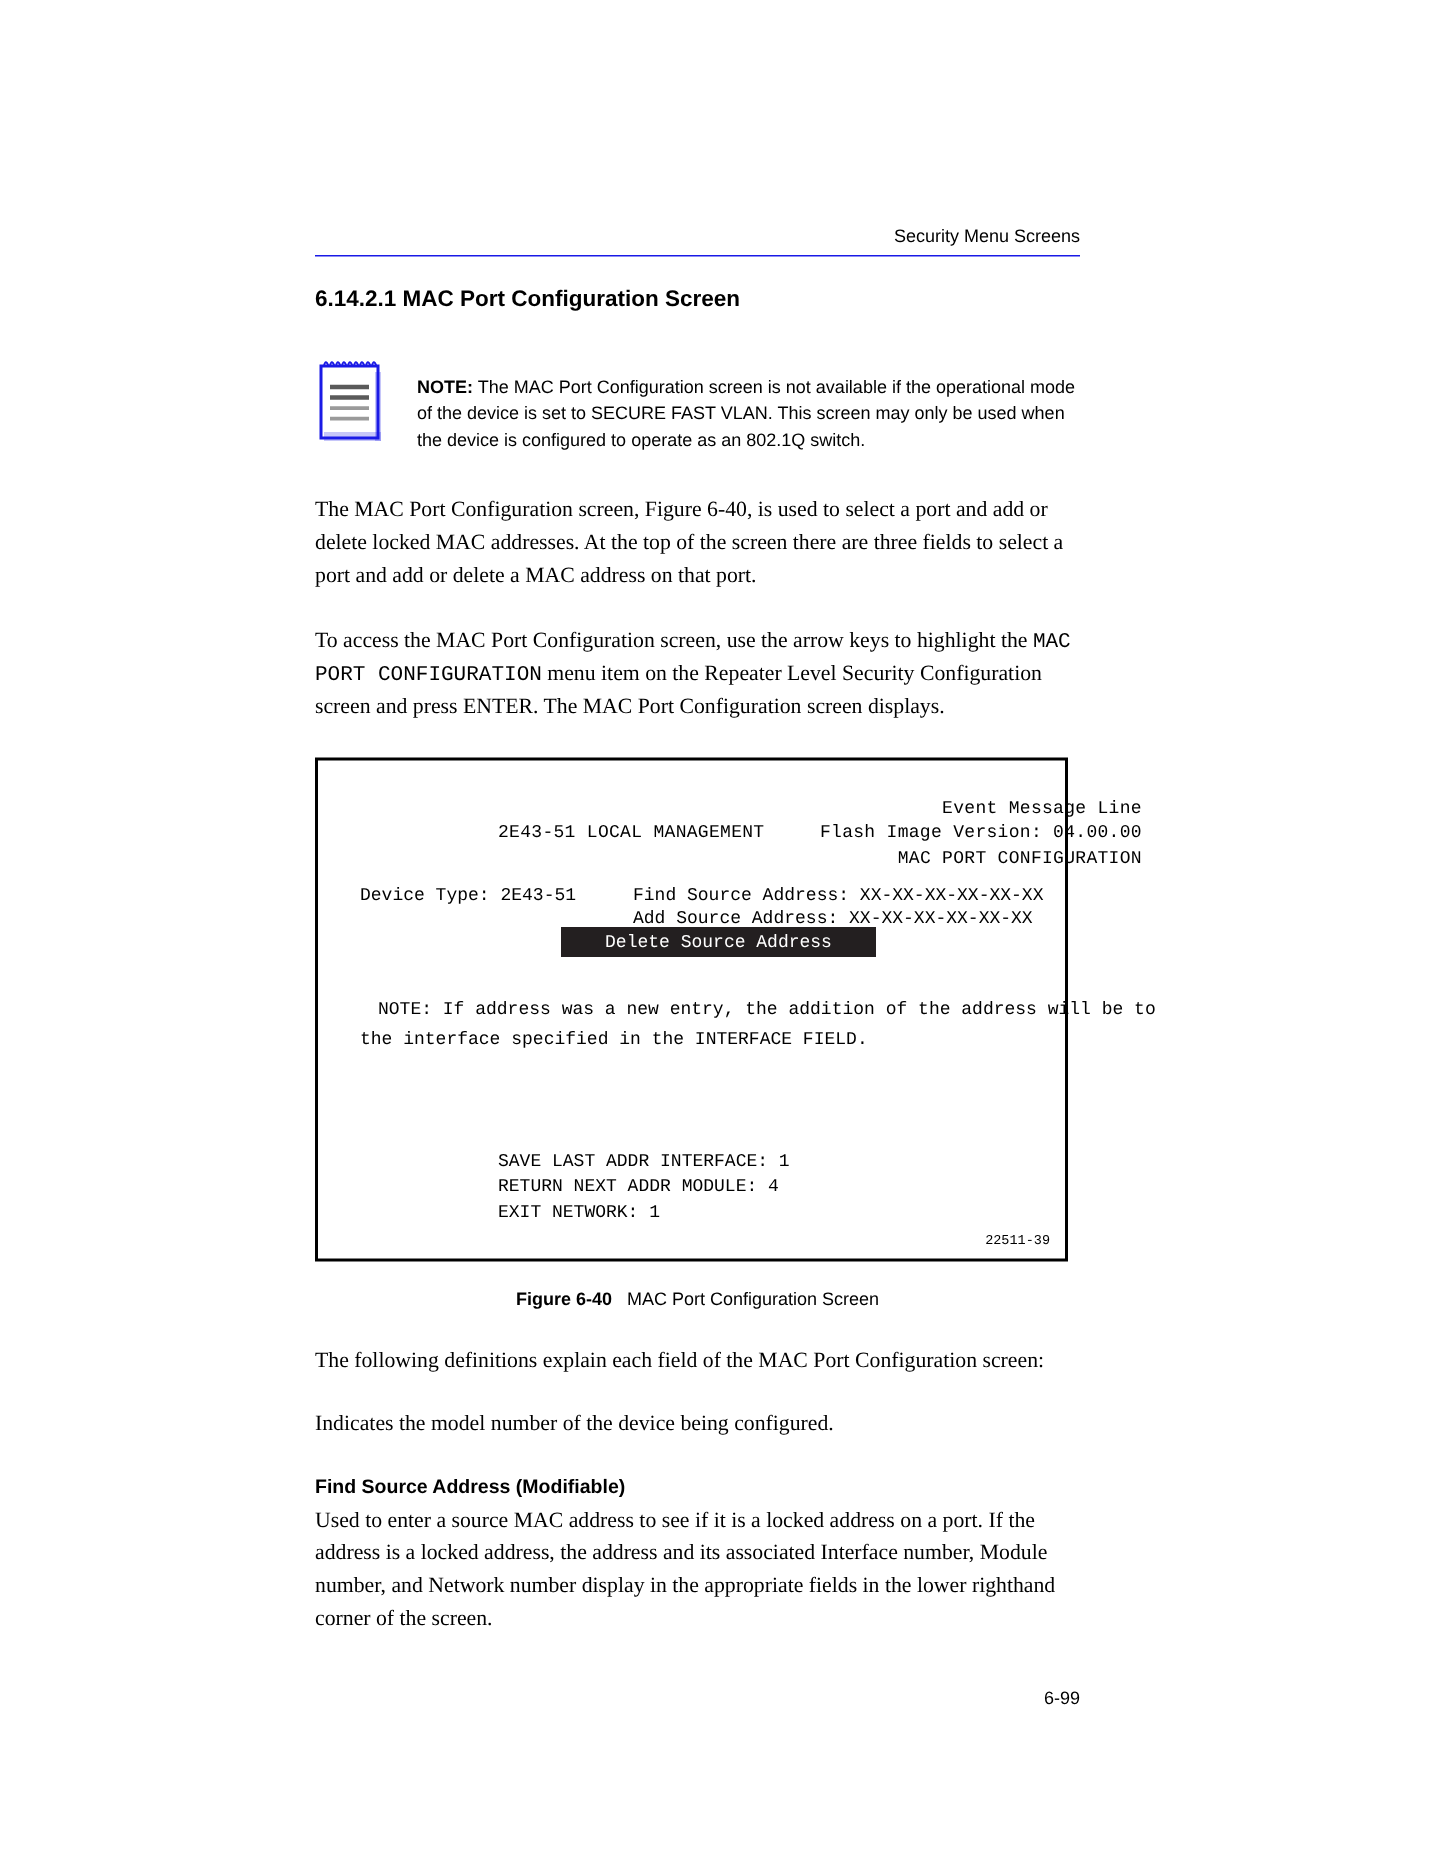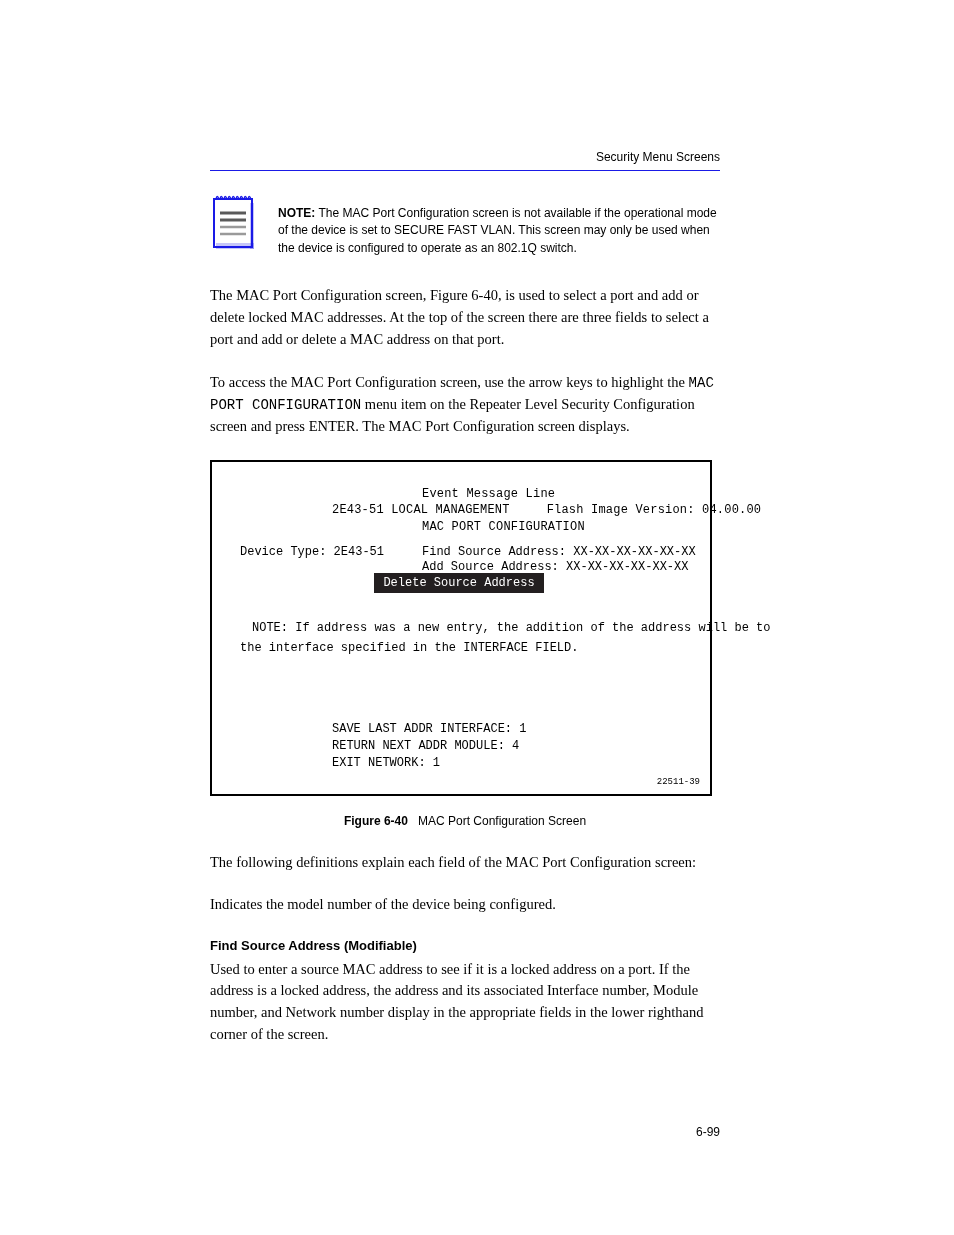--- a/index.html
+++ b/index.html
@@ -56,26 +56,26 @@
   .screen-box {
     border: 2px solid #000000;
     width: 502px;
     height: 336px;
     position: relative;
     font-family: "Courier New", monospace;
     font-size: 12px;
     line-height: 1.35;
     margin-bottom: 18px;
   }
-  .sb-line { position: absolute; white-space: nowrap; }
+  .sb-line { position: absolute; white-space: nowrap; text-align: right; }
   .sb-title { left: 120px; top: 24px; letter-spacing: .2px; }
   .sb-highlight-wrap {
     position: absolute;
     left: 162px; top: 111px;
-    width: 170px; height: 20px;
+    width: 210px; height: 20px;
     background: #231f20; color: #ffffff;
     display: flex; align-items: center; justify-content: center;
     font-size: 12px;
   }
   .sb-note1 { left: 40px; top: 158px; }
   .sb-note2 { left: 28px; top: 178px; }
   .sb-save { left: 120px; top: 259px; }
   .sb-return { left: 120px; top: 276px; }
   .sb-exit { left: 120px; top: 293px; }
   .fig-caption {
@@ -110,20 +110,21 @@
   }
 </style>
 </head>
 <body>
 
 <div class="page">
 
   <div class="header-right">Security Menu Screens</div>
   <div class="rule"></div>
 
+  <div class="section-num">6.14.2.1   MAC Port Configuration Screen</div>
 
   <div class="note-row">
     <span class="notepad-icon">
       <svg width="46" height="60" viewBox="0 0 46 60">
         <rect x="4" y="8" width="38" height="48" fill="#ffffff" stroke="#1a1ae6" stroke-width="2"></rect>
         <rect x="6" y="52" width="38" height="6" fill="#1a1ae6" opacity=".25"></rect>
         <rect x="40" y="12" width="4" height="46" fill="#1a1ae6" opacity=".25"></rect>
         <g stroke="#1a1ae6" stroke-width="1.3" fill="none">
           <path d="M6 8 q1 -5 3 0"></path>
             <path d="M10 8 q1 -5 3 0"></path>

